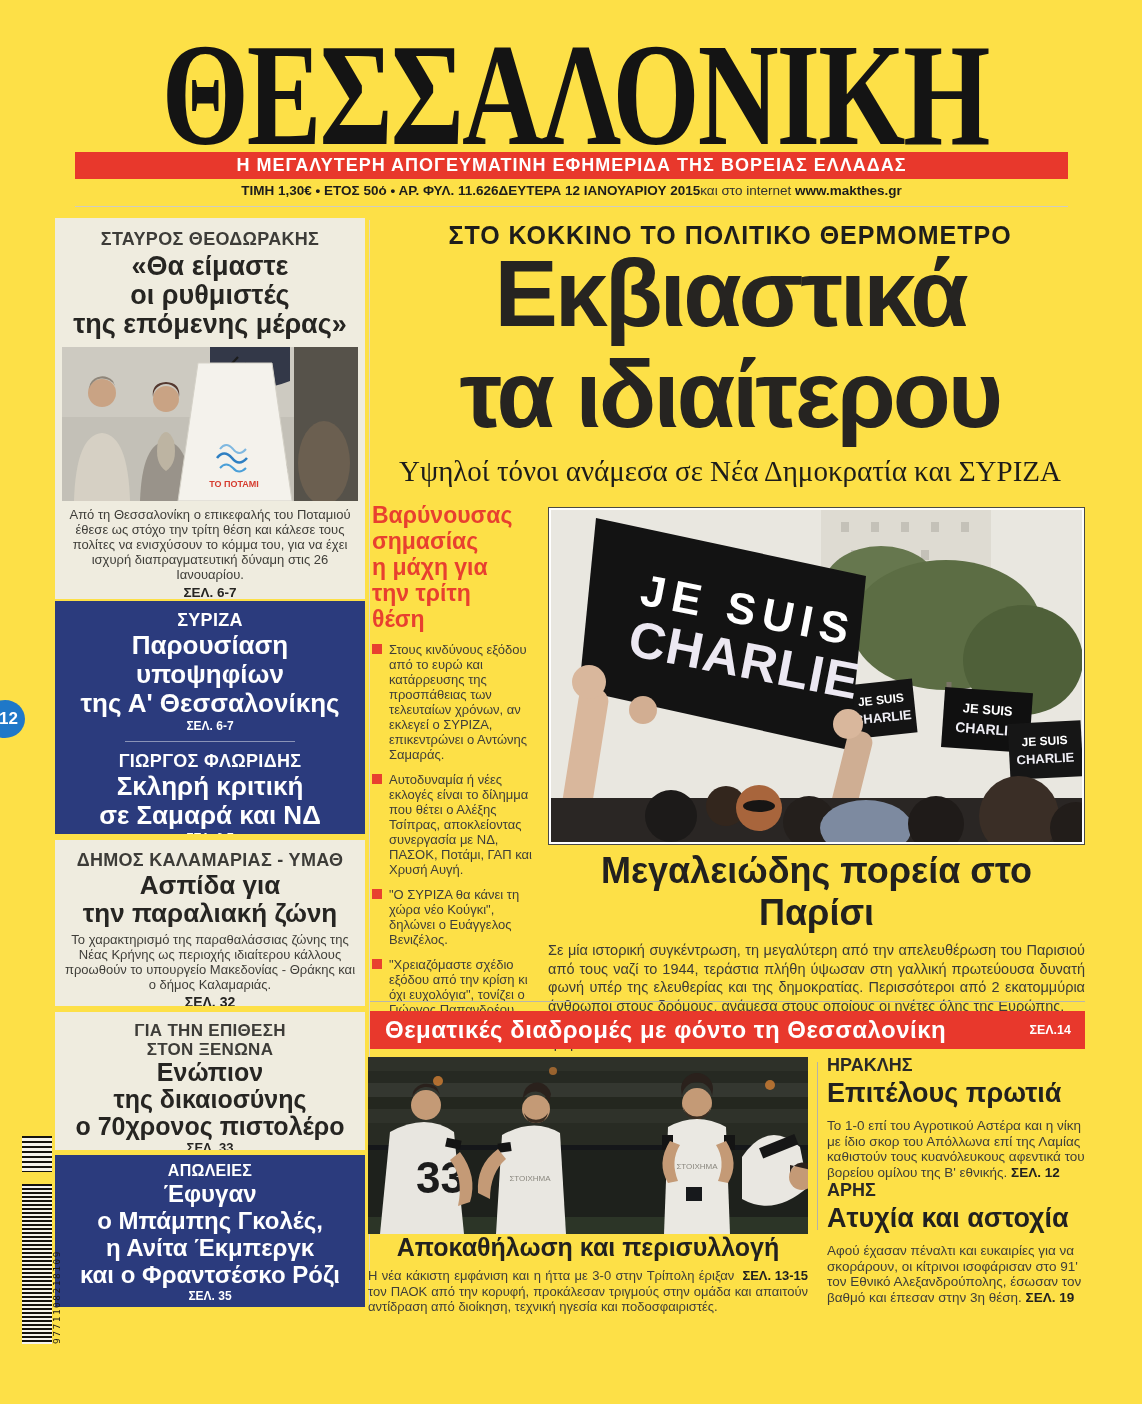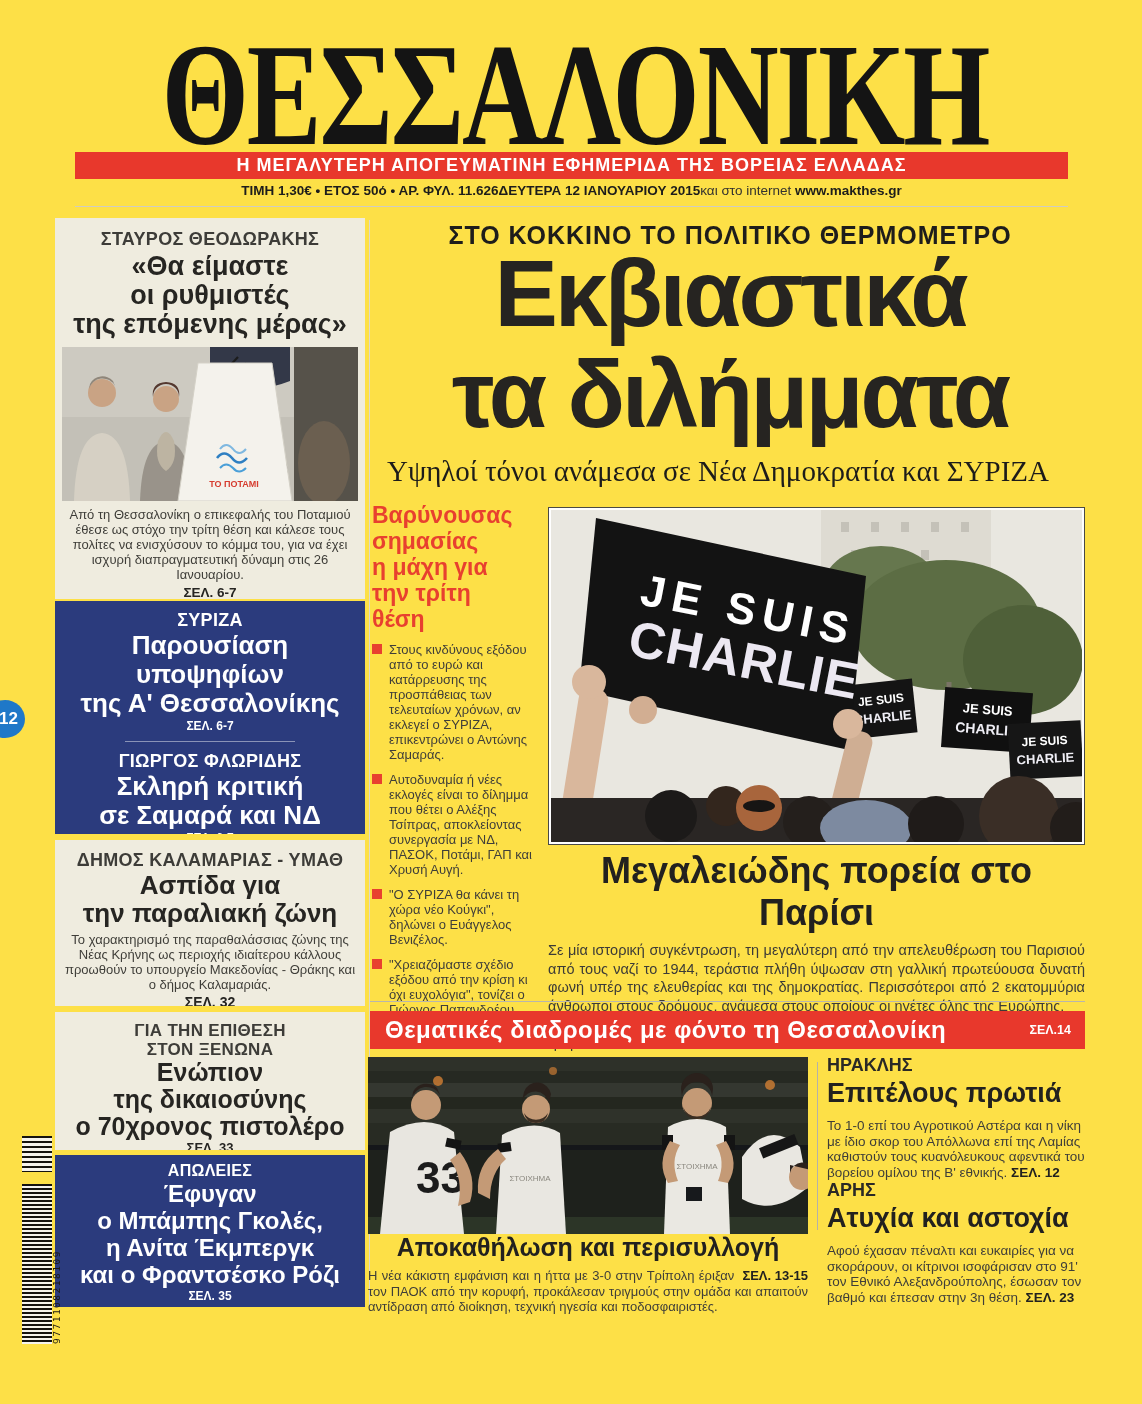--- a/index.html
+++ b/index.html
@@ -60,21 +60,21 @@
   .bc-top{top:0;height:36px;background:repeating-linear-gradient(to bottom,#15130f 0 2px,#f5f3ec 2px 5px);}
   .bc-main{top:48px;height:160px;background:repeating-linear-gradient(to bottom,#15130f 0 2px,#f5f3ec 2px 4px);}
   .bc-num{position:absolute;left:29px;top:48px;height:160px;writing-mode:vertical-rl;transform:rotate(180deg);
     font-family:"DejaVu Sans Mono",monospace;font-size:9.5px;letter-spacing:1.5px;color:#1c1a16;}
 
   
   .lead-kicker{position:absolute;left:375px;top:221px;width:710px;text-align:center;
     font-size:25px;font-weight:bold;letter-spacing:1px;color:#1e1d1b;}
   .lead-headline{position:absolute;left:375px;top:243px;width:710px;text-align:center;
     font-weight:bold;font-size:95px;line-height:101px;letter-spacing:-3px;color:#262421;}
-  .lead-subhead{position:absolute;left:363px;top:455px;width:710px;text-align:center;
+  .lead-subhead{position:absolute;left:375px;top:455px;width:710px;text-align:center;
     font-family:"Liberation Serif",serif;font-size:29px;color:#1d1c1a;}
 
   .lead-side{position:absolute;left:372px;top:502px;width:170px;}
   .ls-heading{font-size:23px;line-height:26px;font-weight:bold;color:#e8402f;white-space:pre-line;}
   .ls-bullets{margin-top:10px;}
   .bullet{position:relative;padding-left:17px;font-size:13px;line-height:15px;color:#3f3e39;
     margin-bottom:10px;text-align:left;}
   .bullet::before{content:"";position:absolute;left:0;top:2px;width:10px;height:10px;background:#e8402f;}
   .ls-ref{text-align:right;font-weight:bold;font-size:13.5px;color:#262522;}
 
@@ -208,21 +208,21 @@
   </div>
   <div class="barcode">
     <div class="bc-seg bc-top"></div>
     <div class="bc-seg bc-main"></div>
     <div class="bc-num">9771108218109</div>
   </div>
 
   <div class="lead-kicker">ΣΤΟ ΚΟΚΚΙΝΟ ΤΟ ΠΟΛΙΤΙΚΟ ΘΕΡΜΟΜΕΤΡΟ</div>
   <div class="lead-headline">
     <div>Εκβιαστικά</div>
-    <div>τα διλήμματα</div>
+    <div>τα ιδιαίτερου</div>
   </div>
   <div class="lead-subhead">Υψηλοί τόνοι ανάμεσα σε Νέα Δημοκρατία και ΣΥΡΙΖΑ</div>
 
   <div class="lead-side">
     <div class="ls-heading">Βαρύνουσας
 σημασίας
 η μάχη για
 την τρίτη
 θέση</div>
     <div class="ls-bullets">
@@ -368,21 +368,21 @@
 
   <div class="sport-col">
     <div>
       <div class="sp-kicker">ΗΡΑΚΛΗΣ</div>
       <div class="sp-hl">Επιτέλους πρωτιά</div>
       <p class="sp-body"><span>Το 1-0 επί του Αγροτικού Αστέρα και η νίκη με ίδιο σκορ του Απόλλωνα επί της Λαμίας καθιστούν τους κυανόλευκους αφεντικά του βορείου ομίλου της Β' εθνικής.</span> <b>ΣΕΛ. 12</b></p>
     </div>
     <div class="aris-block">
       <div class="sp-kicker">ΑΡΗΣ</div>
       <div class="sp-hl">Ατυχία και αστοχία</div>
-      <p class="sp-body"><span>Αφού έχασαν πέναλτι και ευκαιρίες για να σκοράρουν, οι κίτρινοι ισοφάρισαν στο 91' τον Εθνικό Αλεξανδρούπολης, έσωσαν τον βαθμό και έπεσαν στην 3η θέση.</span> <b>ΣΕΛ. 23</b></p>
+      <p class="sp-body"><span>Αφού έχασαν πέναλτι και ευκαιρίες για να σκοράρουν, οι κίτρινοι ισοφάρισαν στο 91' τον Εθνικό Αλεξανδρούπολης, έσωσαν τον βαθμό και έπεσαν στην 3η θέση.</span> <b>ΣΕΛ. 19</b></p>
     </div>
   </div>
 
   <div class="paok-caption">
     <div class="paok-hl">Αποκαθήλωση και περισυλλογή</div>
     <p class="paok-body"><b class="paok-ref">ΣΕΛ. 13-15</b><span>Η νέα κάκιστη εμφάνιση και η ήττα με 3-0 στην Τρίπολη έριξαν τον ΠΑΟΚ από την κορυφή, προκάλεσαν τριγμούς στην ομάδα και απαιτούν αντίδραση από διοίκηση, τεχνική ηγεσία και ποδοσφαιριστές.</span></p>
   </div>
 
 </div>
 

